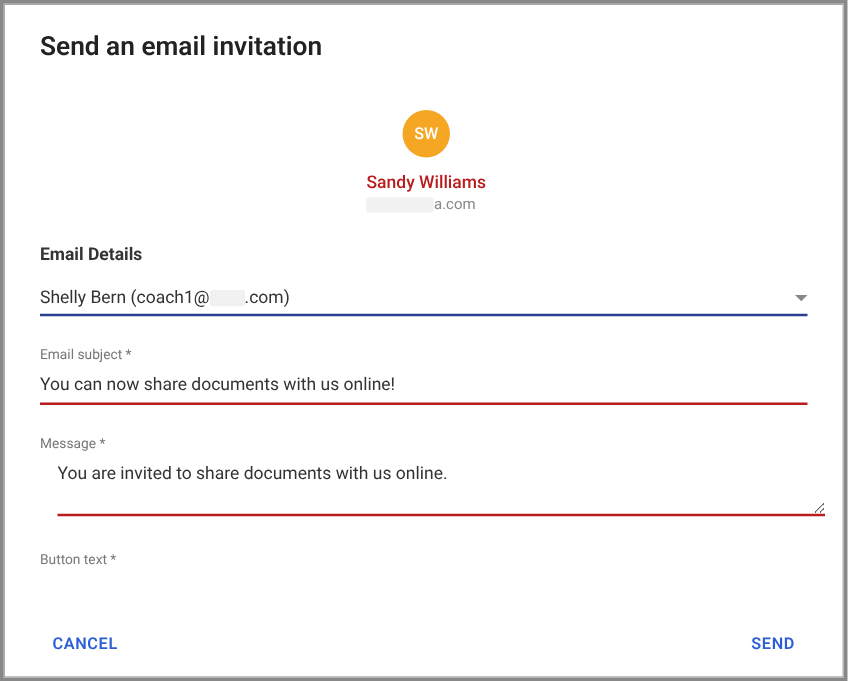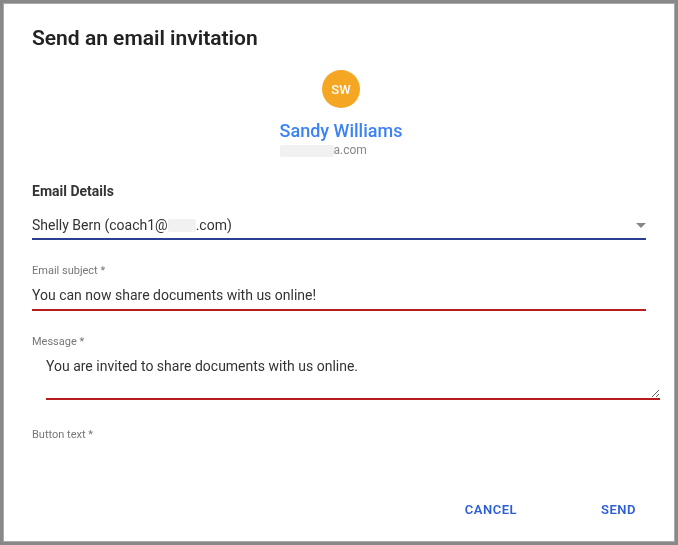--- a/index.html
+++ b/index.html
@@ -19,21 +19,21 @@
       border: 1px solid #aaa;
       display: flex;
       flex-direction: column;
       padding: 22px 28px 18px 28px;
       position: relative;
     }
     .dialog-title {
       font-size: 21px;
       font-weight: 600;
       color: #222;
-      margin-bottom: 20px;
+      margin-bottom: 38px;
     }
     .recipient-row {
       display: flex;
       align-items: center;
       gap: 12px;
       margin-bottom: 26px;
       padding-left: 4px;
       flex-direction: column;
     }
     .avatar {
@@ -47,22 +47,22 @@
       justify-content: center;
       font-size: 13px;
       font-weight: 500;
       flex-shrink: 0;
     }
     .recipient-info {
       display: flex;
       flex-direction: column;
     }
     .recipient-name {
-      font-size: 18px;
-      color: #3b82f6;
+      font-size: 14px;
+      color: #b91c1c;
       font-weight: 500;
     }
     .recipient-email {
       font-size: 12px;
       color: #888;
       margin-top: 2px;
     }
     .redacted {
       display: inline-block;
       background: #f1f1f1;
@@ -125,21 +125,21 @@
       color: #888;
       font-size: 12px;
     }
     .message-area {
       min-height: 46px;
       margin-left: 14px;
     }
     .dialog-footer {
       margin-top: auto;
       display: flex;
-      justify-content: flex-end;
+      justify-content: space-between;
       gap: 64px;
       padding-top: 18px;
     }
     .btn {
       background: none;
       border: none;
       font-size: 13px;
       font-weight: 600;
       letter-spacing: 0.5px;
       cursor: pointer;

